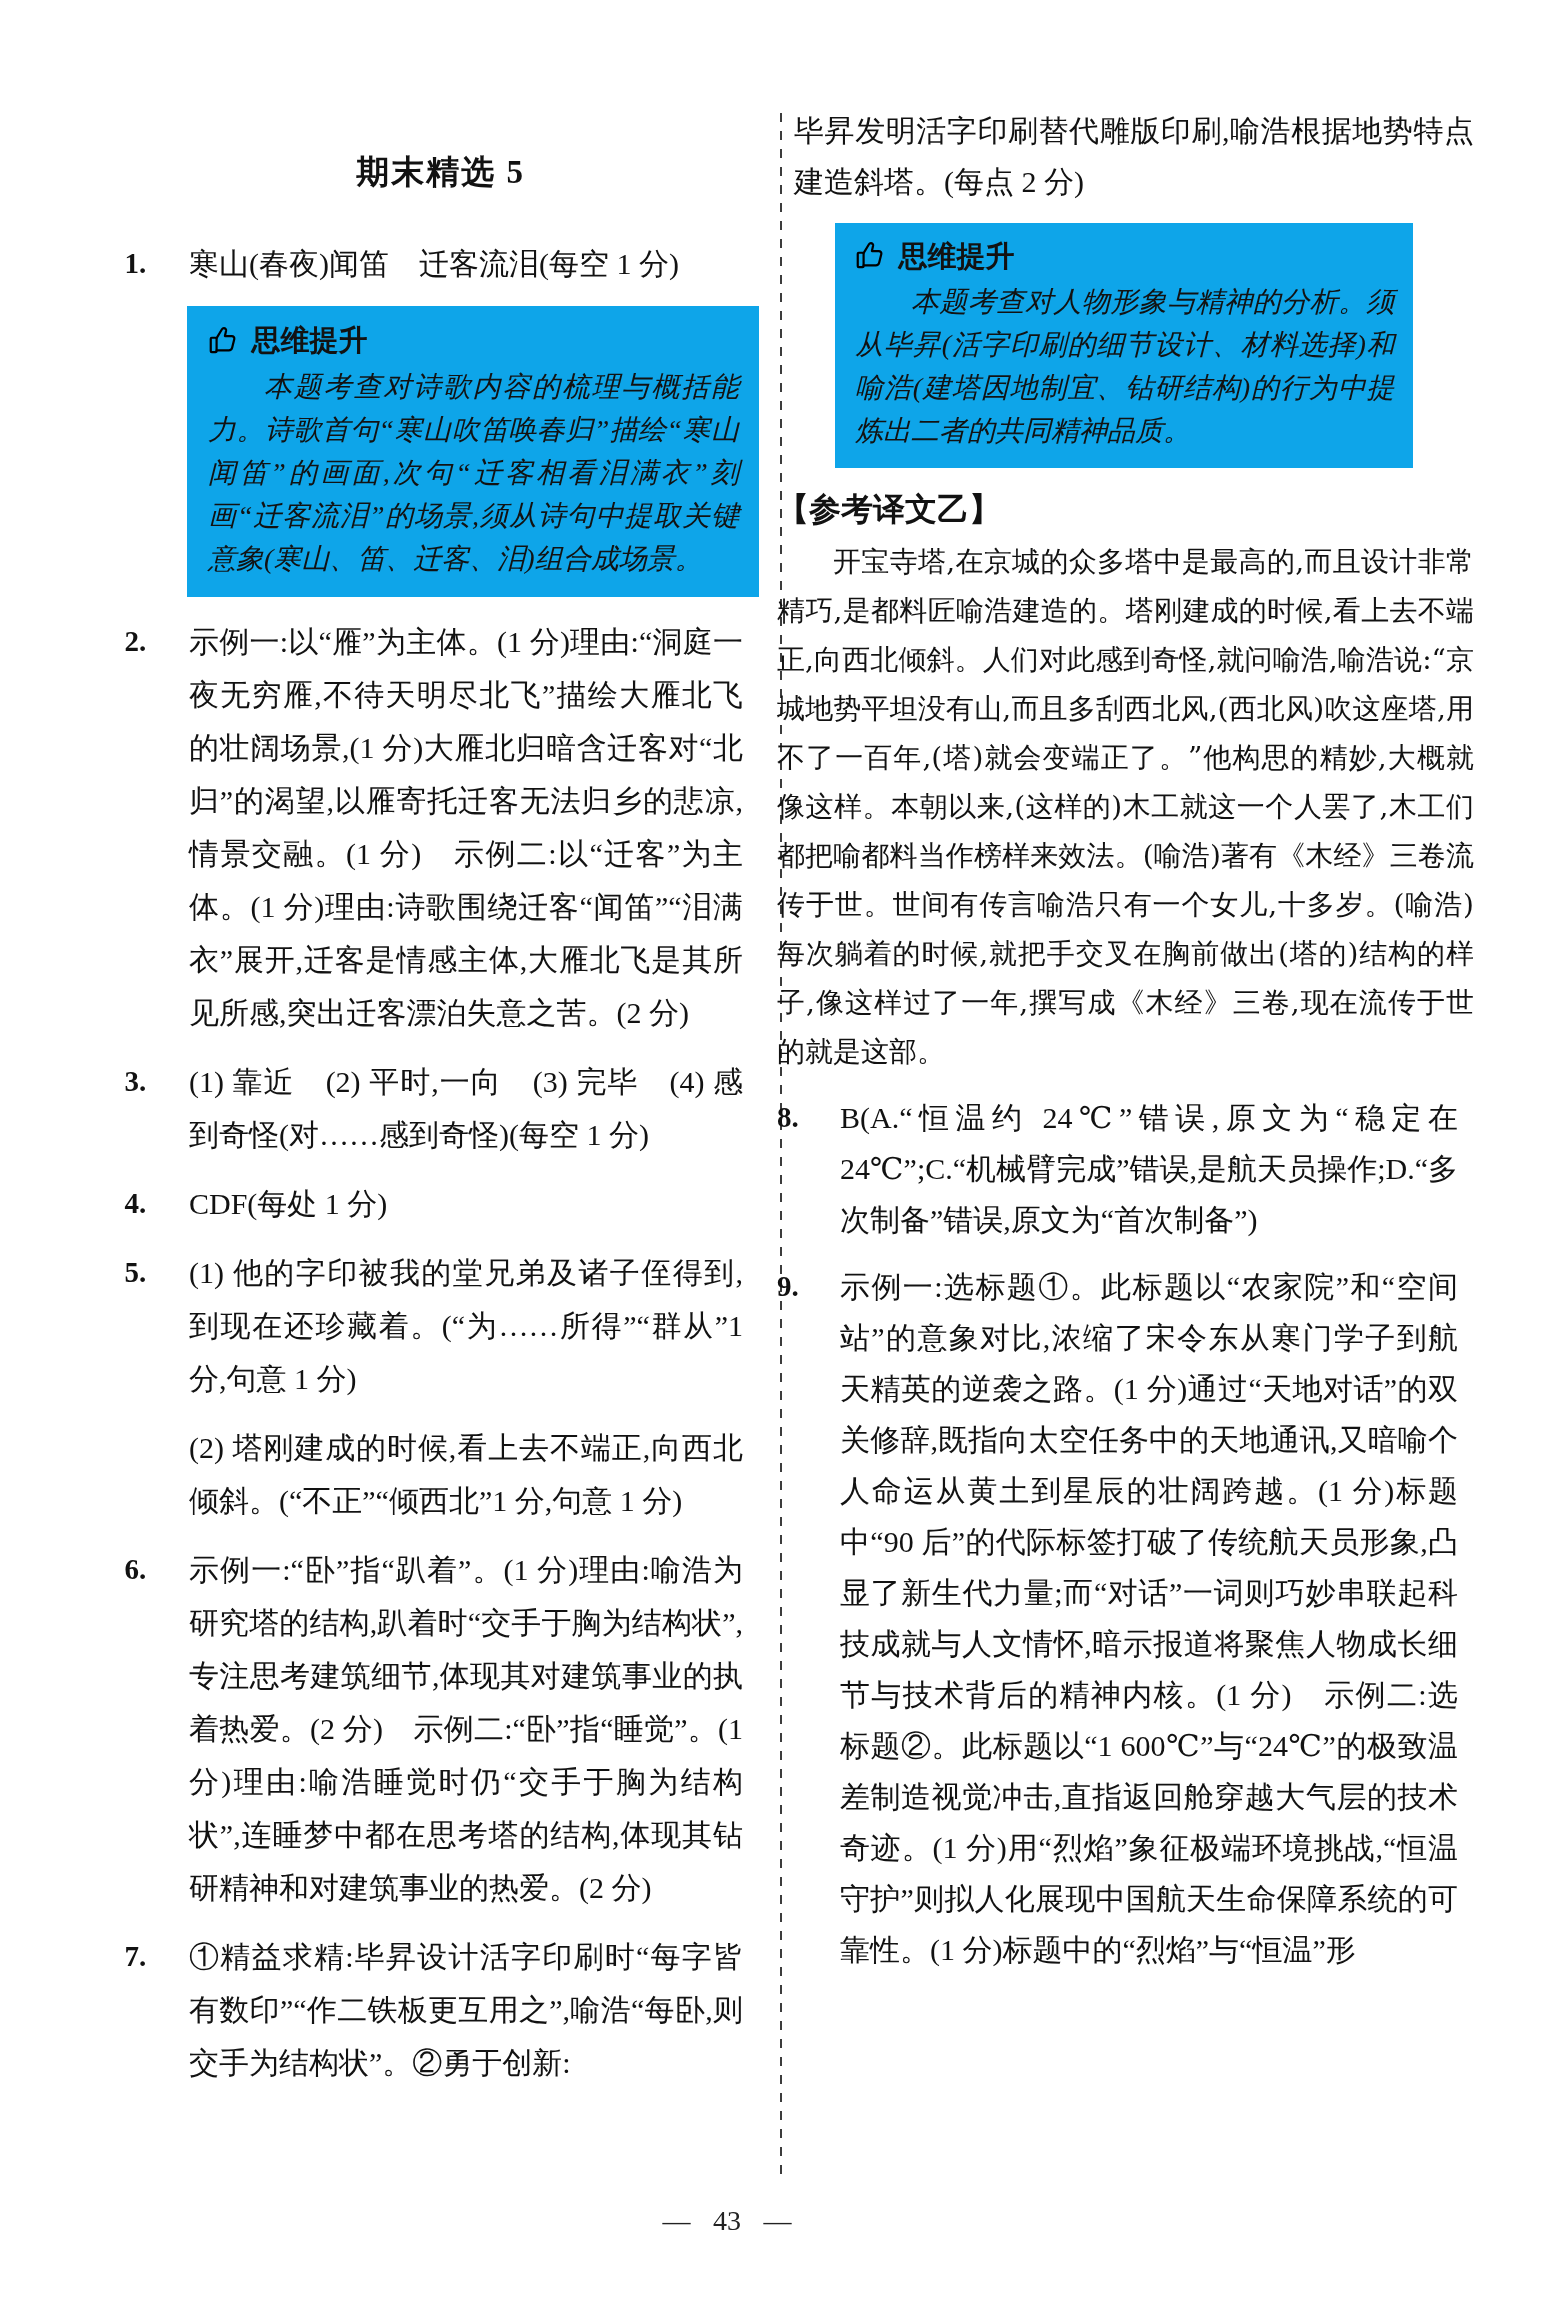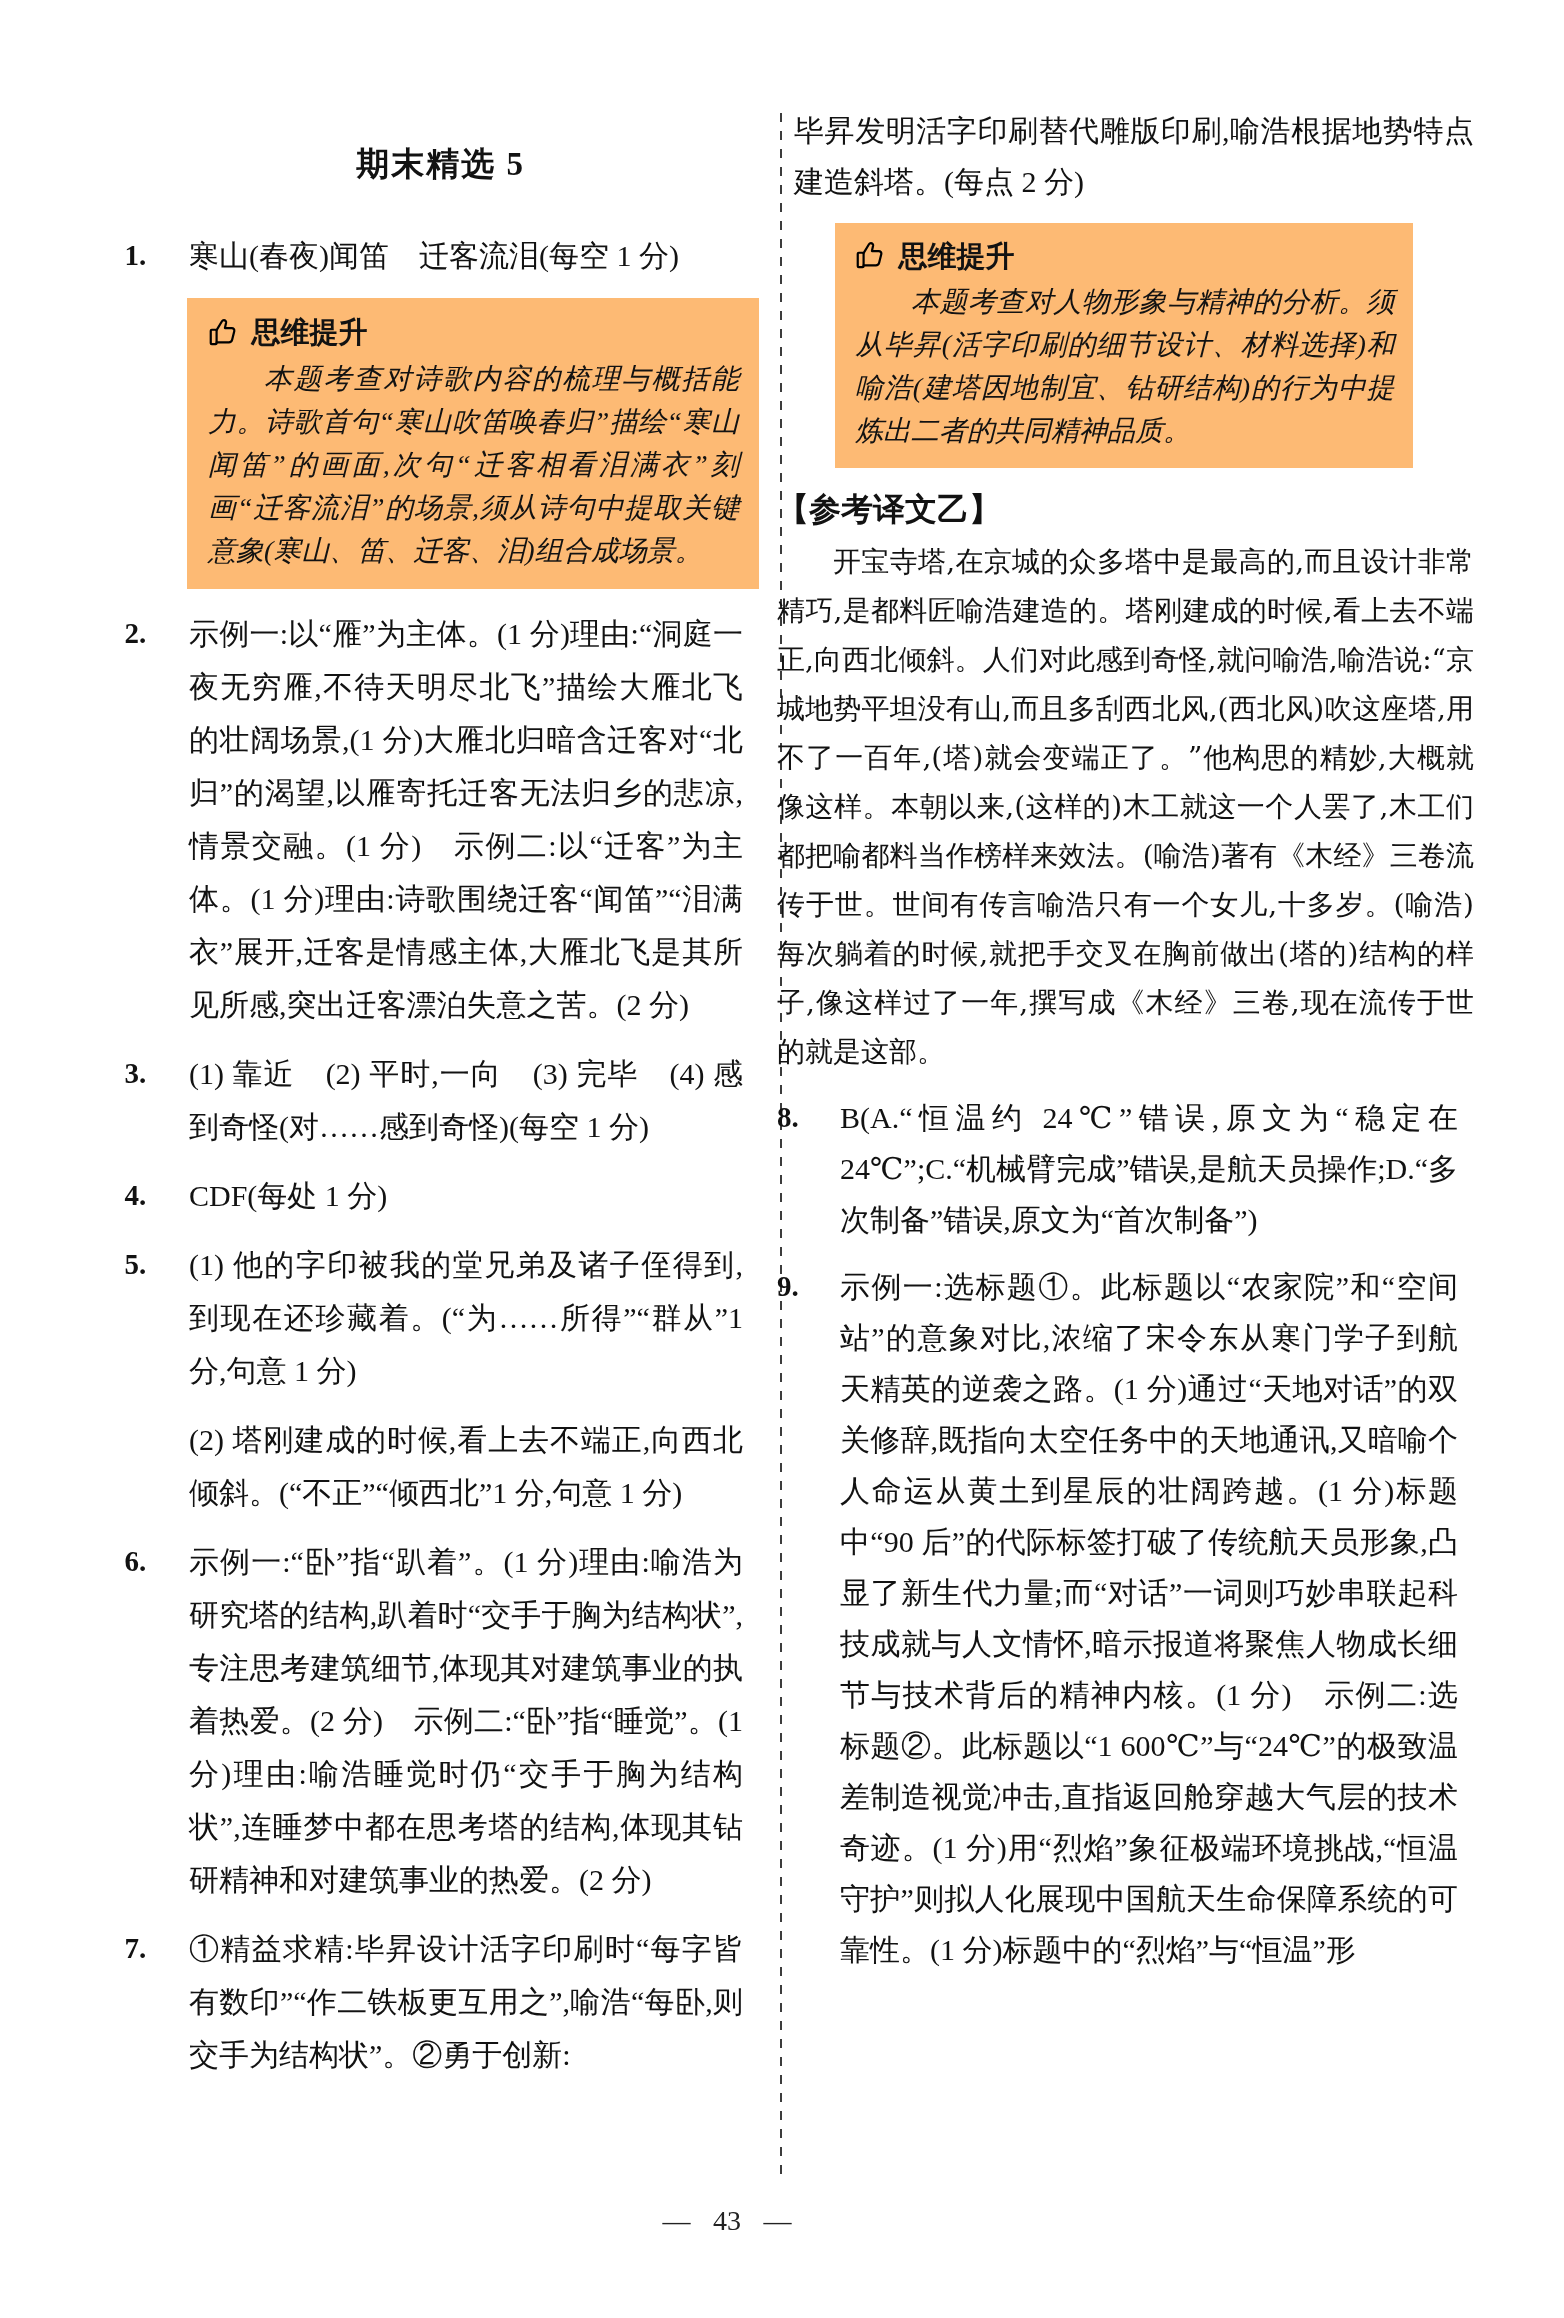--- a/index.html
+++ b/index.html
@@ -5,21 +5,21 @@
   html,body { margin:0; padding:0; background:#e8e8e8; }
   .page {
     position:relative;
     width:1564px; height:2319px;
     background:#ffffff;
     overflow:hidden;
     font-family:"Liberation Serif","DejaVu Serif",serif;
     color:#121212;
   }
   
-  .col-left  { position:absolute; left:122px;  top:144px; width:637px;  }
+  .col-left  { position:absolute; left:122px;  top:152px; width:637px;  }
   .col-right { position:absolute; left:777px; top:105px; width:697px; }
 
   .title {
     margin:0 0 45px 0;
     font-size:33px; font-weight:bold;
     line-height:40px; text-align:center; letter-spacing:2px;
   }
 
   .item {
     position:relative;
@@ -30,21 +30,21 @@
   .item .num {
     position:absolute; left:2.6px; top:0;
     font-weight:bold; font-size:29px;
   }
   .item p { margin:16px; }
   .col-left  .item { margin-top:0; }
   .col-left  .item.first-after-box { margin-top:18.4px; }
 
   
   .tip-box {
-    background:#fdba74;
+    background:#0ea5e9;
     margin:10.5px 0 0 65px;
     padding:16px 20px 17px 21px;
   }
   .col-right .tip-box { margin:16px 61px 0 58px; padding:14.5px 18.4px 16px 20px; }
   .tip-header {
     display:flex; align-items:center; gap:10.5px;
     font-size:29px; font-weight:bold; line-height:36px;
   }
   .tip-icon svg { width:33px; height:33px; display:block; }
   .tip-text {

